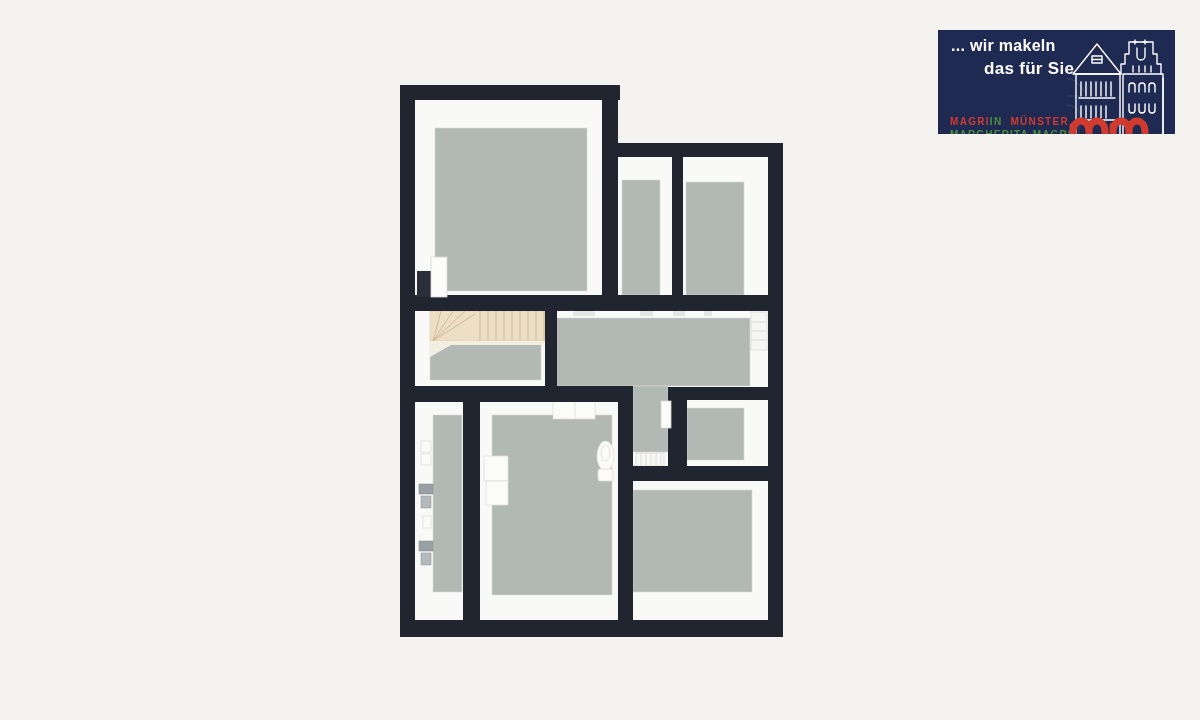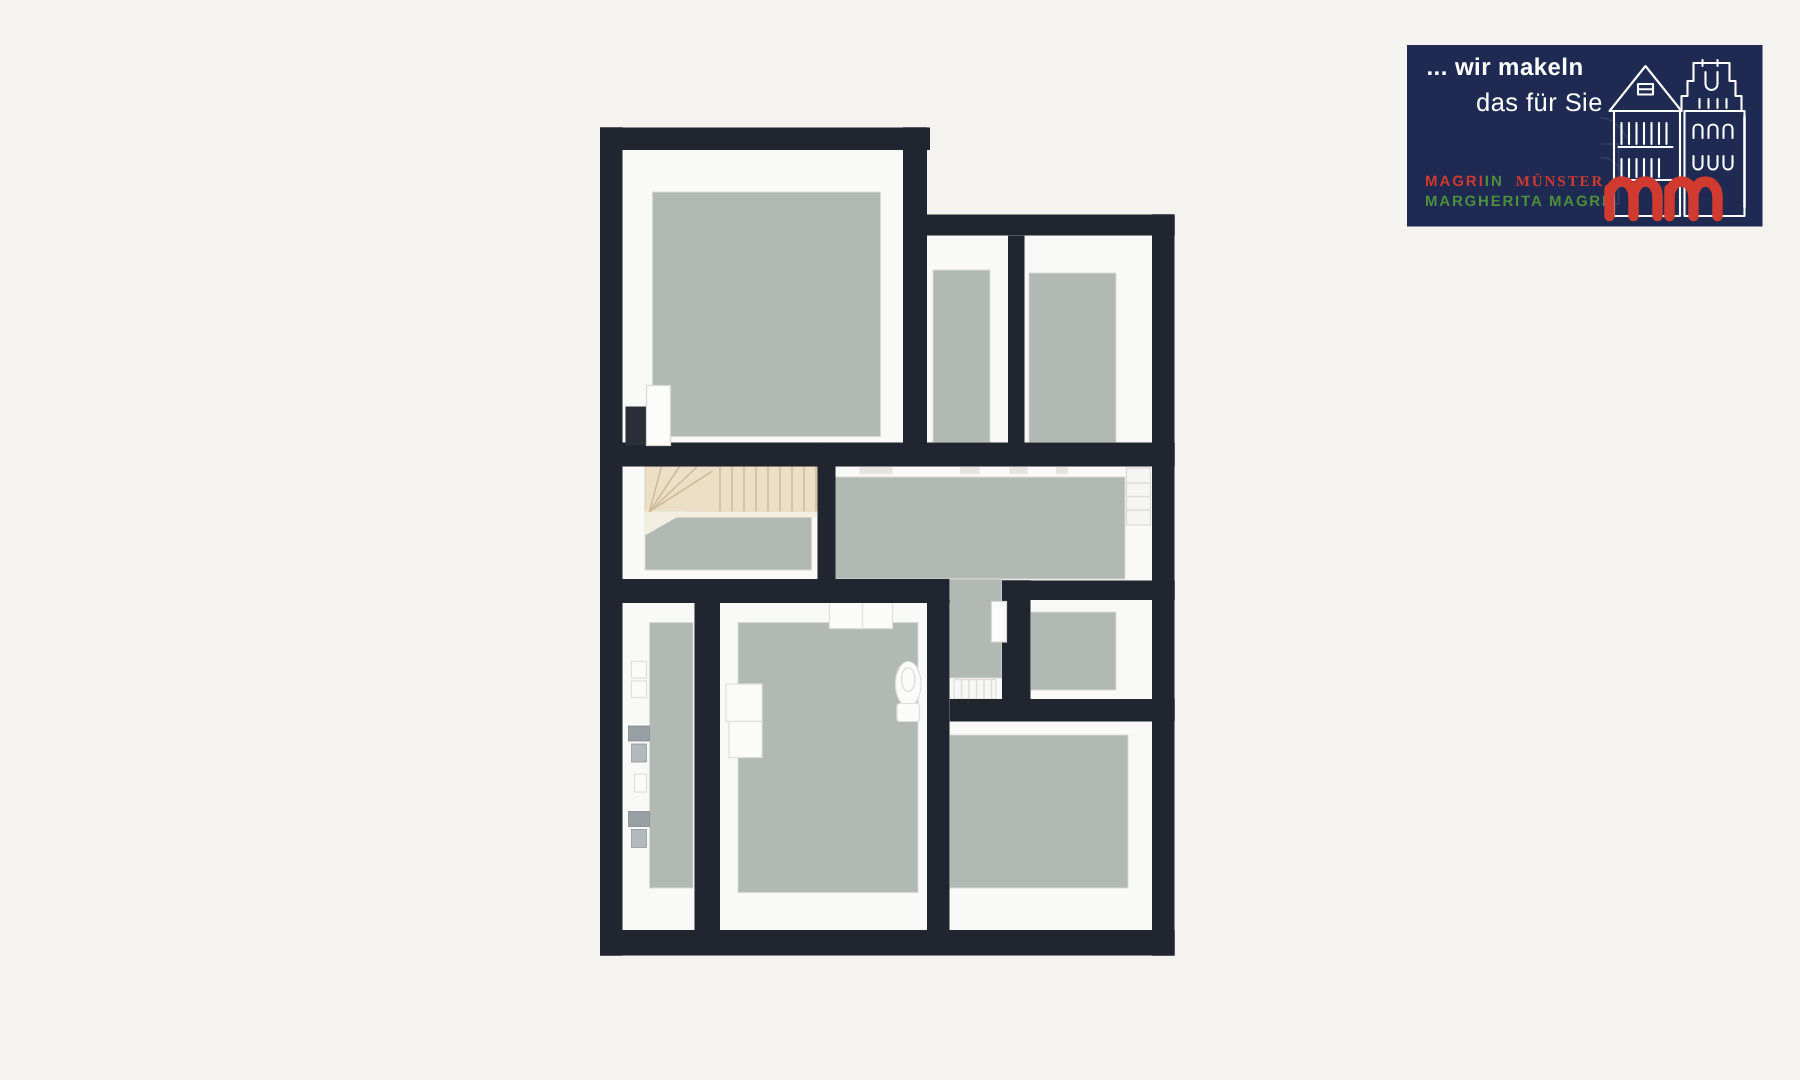--- a/index.html
+++ b/index.html
@@ -16,26 +16,26 @@
   .face{fill:var(--face);}
   .floor{fill:var(--floor);}
   .fixture-white{fill:#fbfbfa;stroke:#dfdfdc;stroke-width:0.8;}
   .fixture-metal{fill:#99a0a4;stroke:#7e868a;stroke-width:0.5;}
   .fixture-metal-light{fill:#b3b9bc;stroke:#8d9498;stroke-width:0.5;}
   .tread{stroke:#cdbb98;stroke-width:1;}
   .doorleaf{fill:#fcfcfa;stroke:#d8d8d4;stroke-width:0.8;}
   .facemark{fill:#e4e4e1;}
   .rib{stroke:#dcdcd9;stroke-width:1;}
   
-  .logo{position:absolute;left:938px;top:30px;width:237px;height:121px;background:var(--logo-bg);overflow:hidden;}
+  .logo{position:absolute;left:938px;top:30px;width:237px;height:104px;background:var(--logo-bg);overflow:hidden;}
   .logo .tag1{position:absolute;left:13px;top:7px;color:#fff;font-size:16px;font-weight:600;letter-spacing:.3px;}
-  .logo .tag2{position:absolute;left:46px;top:29px;color:#fff;font-size:17px;font-weight:400;letter-spacing:.3px;}
+  .logo .tag2{position:absolute;left:46px;top:29px;color:#fff;font-size:17px;font-weight:700;letter-spacing:.3px;}
   .logo .brand1{position:absolute;left:12px;top:86px;font-size:10px;font-weight:bold;letter-spacing:1.3px;color:var(--logo-red);white-space:nowrap;}
   .logo .brand1 .in{color:var(--logo-green);}
-  .logo .brand1 .city{margin-left:8px;font-family:Liberation Serif, serif;}
+  .logo .brand1 .city{margin-left:8px;}
   .logo .brand2{position:absolute;left:12px;top:99px;font-size:10px;font-weight:bold;letter-spacing:1.2px;color:var(--logo-green);white-space:nowrap;}
   .logo .art{position:absolute;right:4px;top:4px;}
   .sketch{stroke:#fff;stroke-width:1.4;fill:none;stroke-linecap:round;stroke-linejoin:round;}
   .sketch-faint{stroke:#8fa0c9;stroke-width:1;fill:none;opacity:.18;}
   .mm{stroke:var(--logo-red);stroke-width:7;fill:none;stroke-linecap:round;}
 </style>
 </head>
 <body>
 
 <div class="stage">

